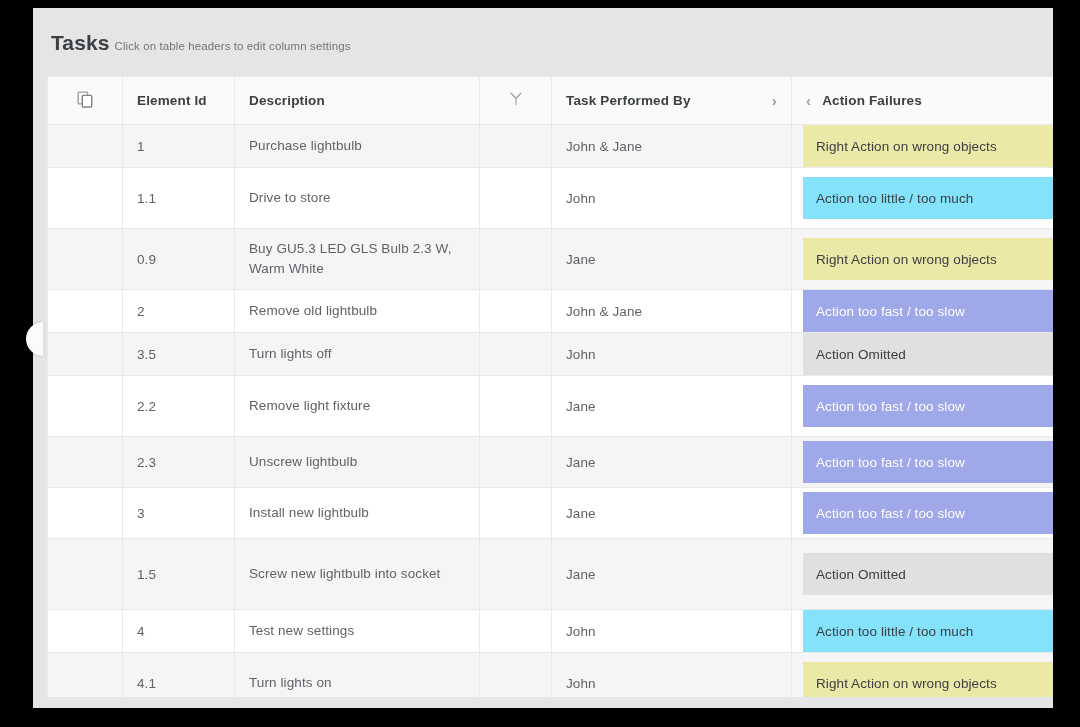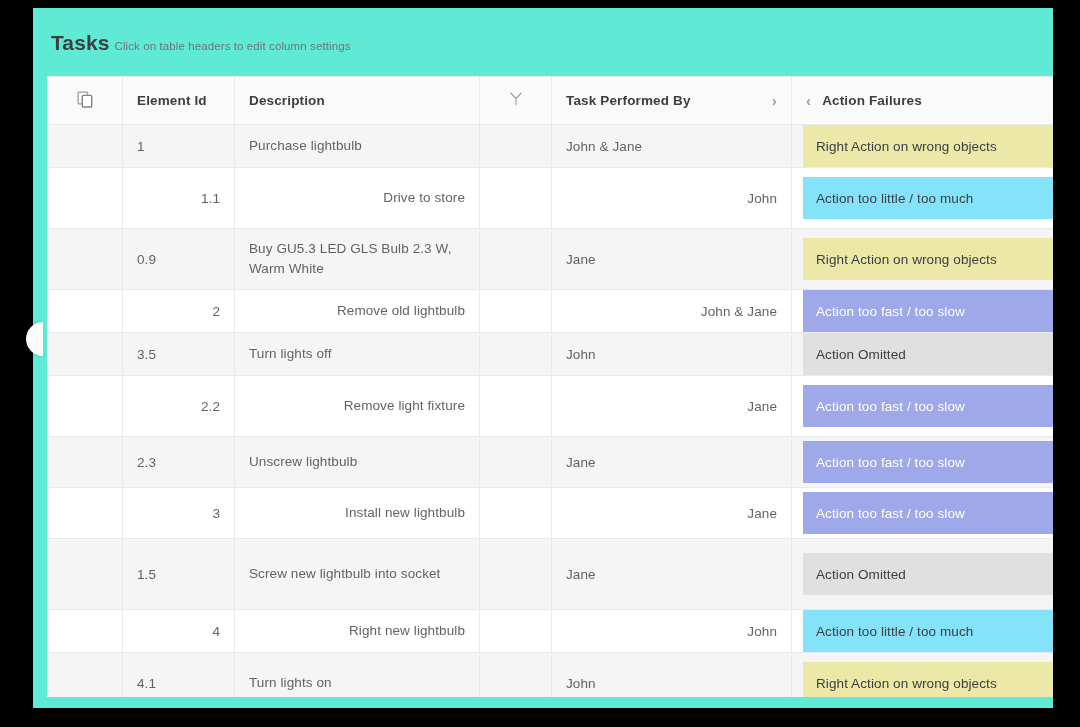--- a/index.html
+++ b/index.html
@@ -19,21 +19,21 @@
     background: #000000;
   }
 
   
   .card {
     position: absolute;
     left: 33px;
     top: 8px;
     width: 1020px;
     height: 700px;
-    background: #5eead4;
+    background: #e5e5e5;
     box-shadow: 0 1px 4px rgba(0,0,0,0.30), 0 3px 10px rgba(0,0,0,0.22);
     overflow: hidden;
   }
 
   
   .drawer-handle {
     position: absolute;
     left: 26px;
     top: 322px;
     width: 17px;
@@ -122,21 +122,21 @@
   }
 
   
   tbody td {
     padding: 0 14px;
     font-size: 13.5px;
     color: #5f6368;
     letter-spacing: 0.1px;
   }
   tbody tr.alt td { background: #f5f5f5; }
-  tbody tr.norm td { background: #ffffff; text-align: right; }
+  tbody tr.norm td { background: #ffffff; }
   tbody td.selcell { padding: 0; }
   td.desc { line-height: 1.45; }
 
   
   td.failcell {
     padding: 0 0 0 11px;
     position: relative;
   }
   .chip {
     display: flex;
@@ -306,21 +306,21 @@
               <td class="desc">Screw new lightbulb into socket</td>
               <td></td>
               <td>Jane</td>
               <td class="failcell">
                 <div class="chip chip-gray" style="height: 42px;">Action Omitted</div>
               </td>
             </tr>
             <tr class="norm" style="height: 42px;">
               <td class="selcell"></td>
               <td>4</td>
-              <td class="desc">Right new lightbulb</td>
+              <td class="desc">Test new settings</td>
               <td></td>
               <td>John</td>
               <td class="failcell">
                 <div class="chip chip-cyan" style="height: 42px;">Action too little / too much</div>
               </td>
             </tr>
             <tr class="alt" style="height: 61px;">
               <td class="selcell"></td>
               <td>4.1</td>
               <td class="desc">Turn lights on</td>

